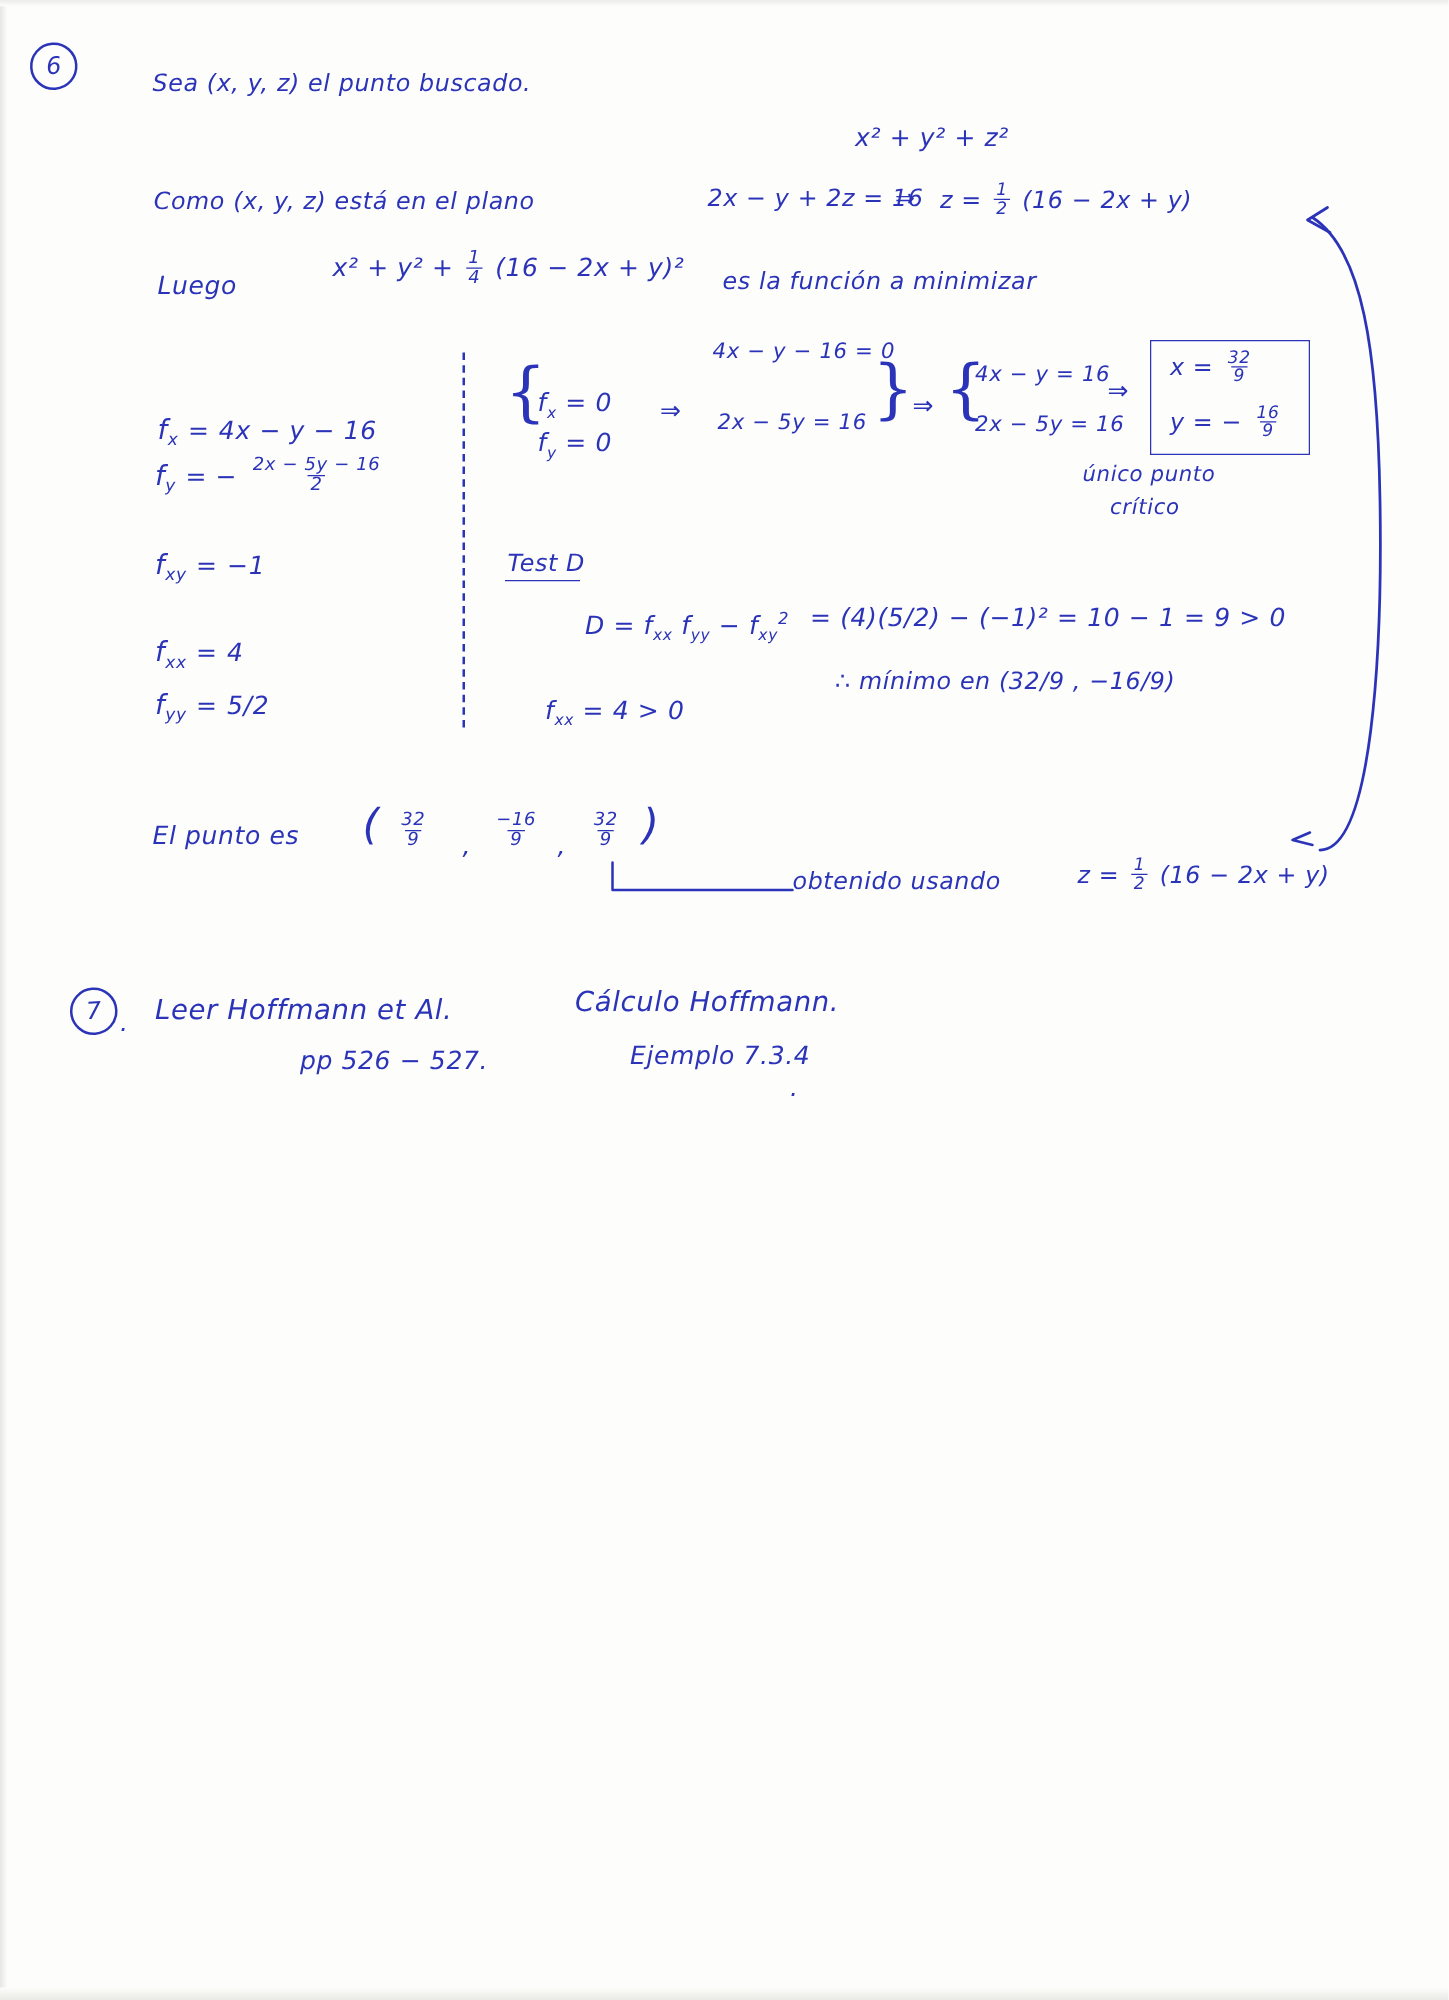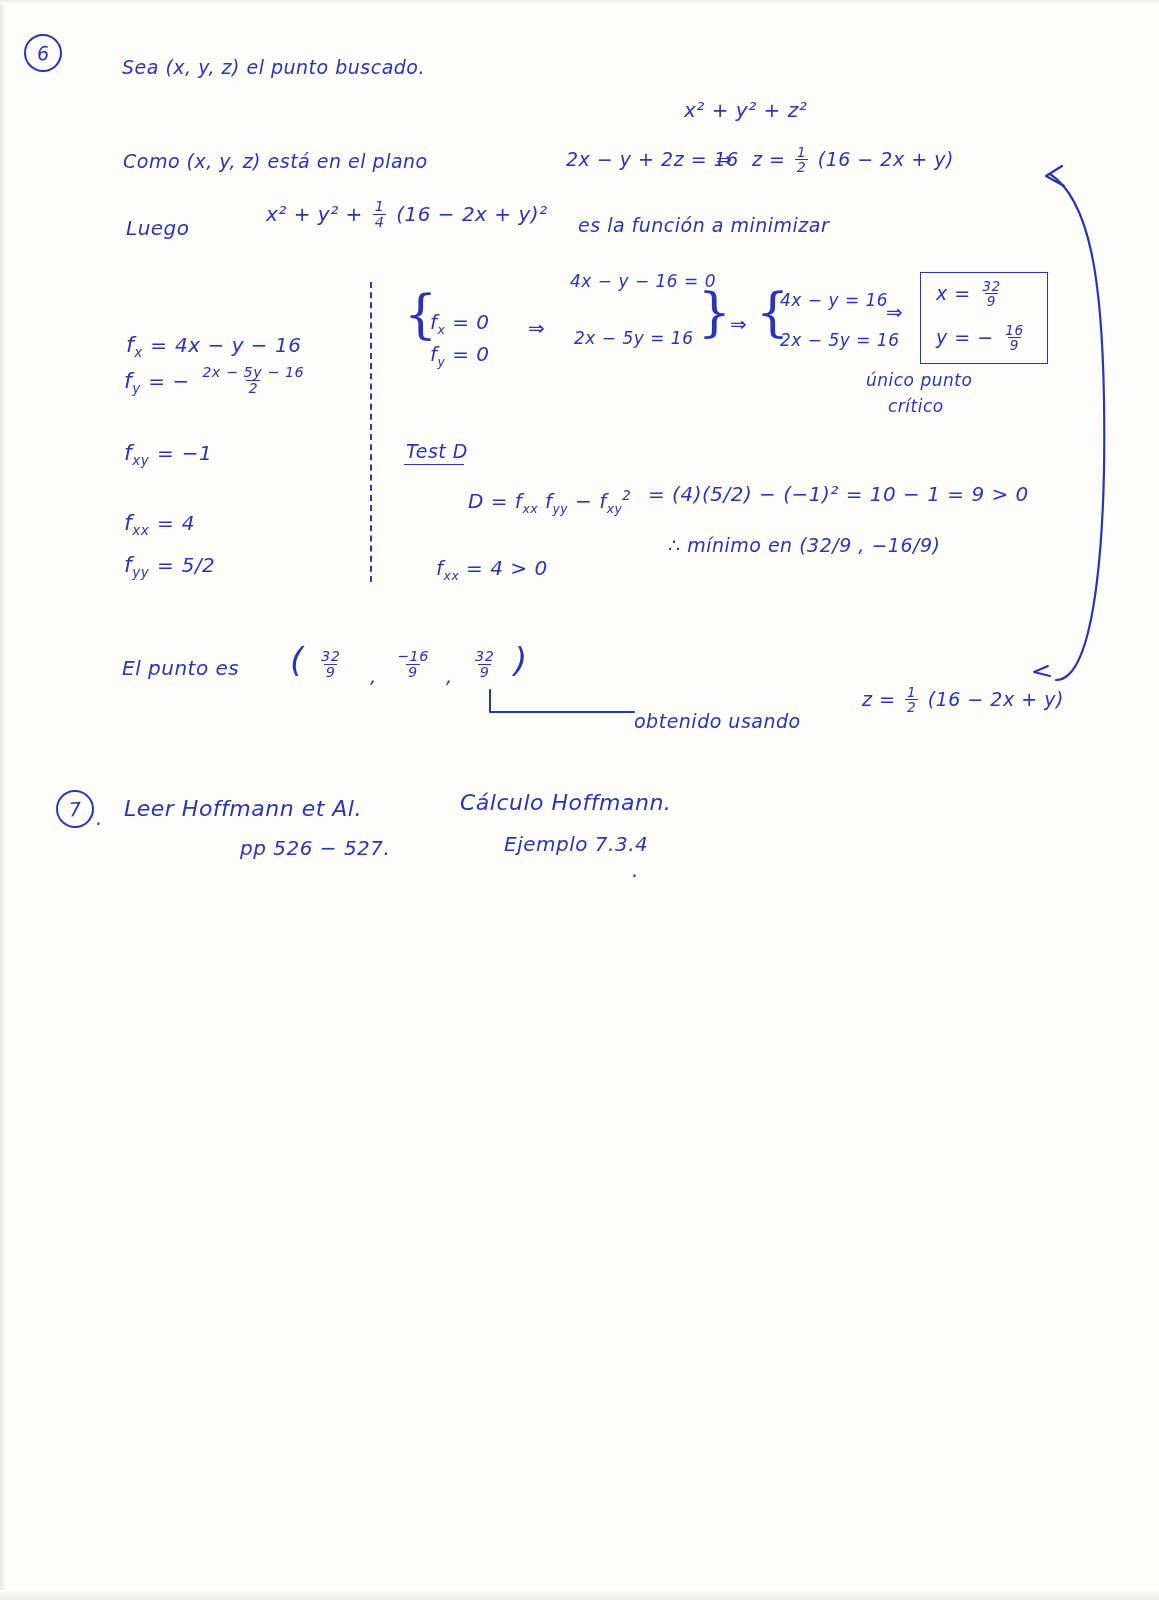--- a/index.html
+++ b/index.html
@@ -264,21 +264,21 @@
       <span class="num">32</span>
       <span class="den">9</span>
     </span>
   </div>
   <div class="ink hand" style="left:514px; top:640px; font-size:34px;">)</div>
 
   <svg class="arrow-svg" style="left:484px; top:688px;" width="160" height="40" viewBox="0 0 160 40">
     <path d="M6 2 L6 24 L150 24" fill="none" stroke="#2b34b8" stroke-width="2" stroke-linecap="round" stroke-linejoin="round"></path>
   </svg>
 
-  <div class="ink hand sz19" style="left:634px; top:694px;margin-top:16px;">obtenido usando</div>
+  <div class="ink hand sz19" style="left:634px; top:694px;">obtenido usando</div>
   <div class="ink hand sz19" style="left:862px; top:686px;">
     <span>z =</span>
     <span class="frac">
       <span class="num">1</span>
       <span class="den">2</span>
     </span>
     <span>(16 − 2x + y)</span>
   </div>
   <svg class="arrow-svg" style="left:1028px; top:660px;" width="30" height="30" viewBox="0 0 30 30">
     <path d="M22 16 L6 12 L20 6" fill="none" stroke="#2b34b8" stroke-width="2" stroke-linecap="round" stroke-linejoin="round"></path>

